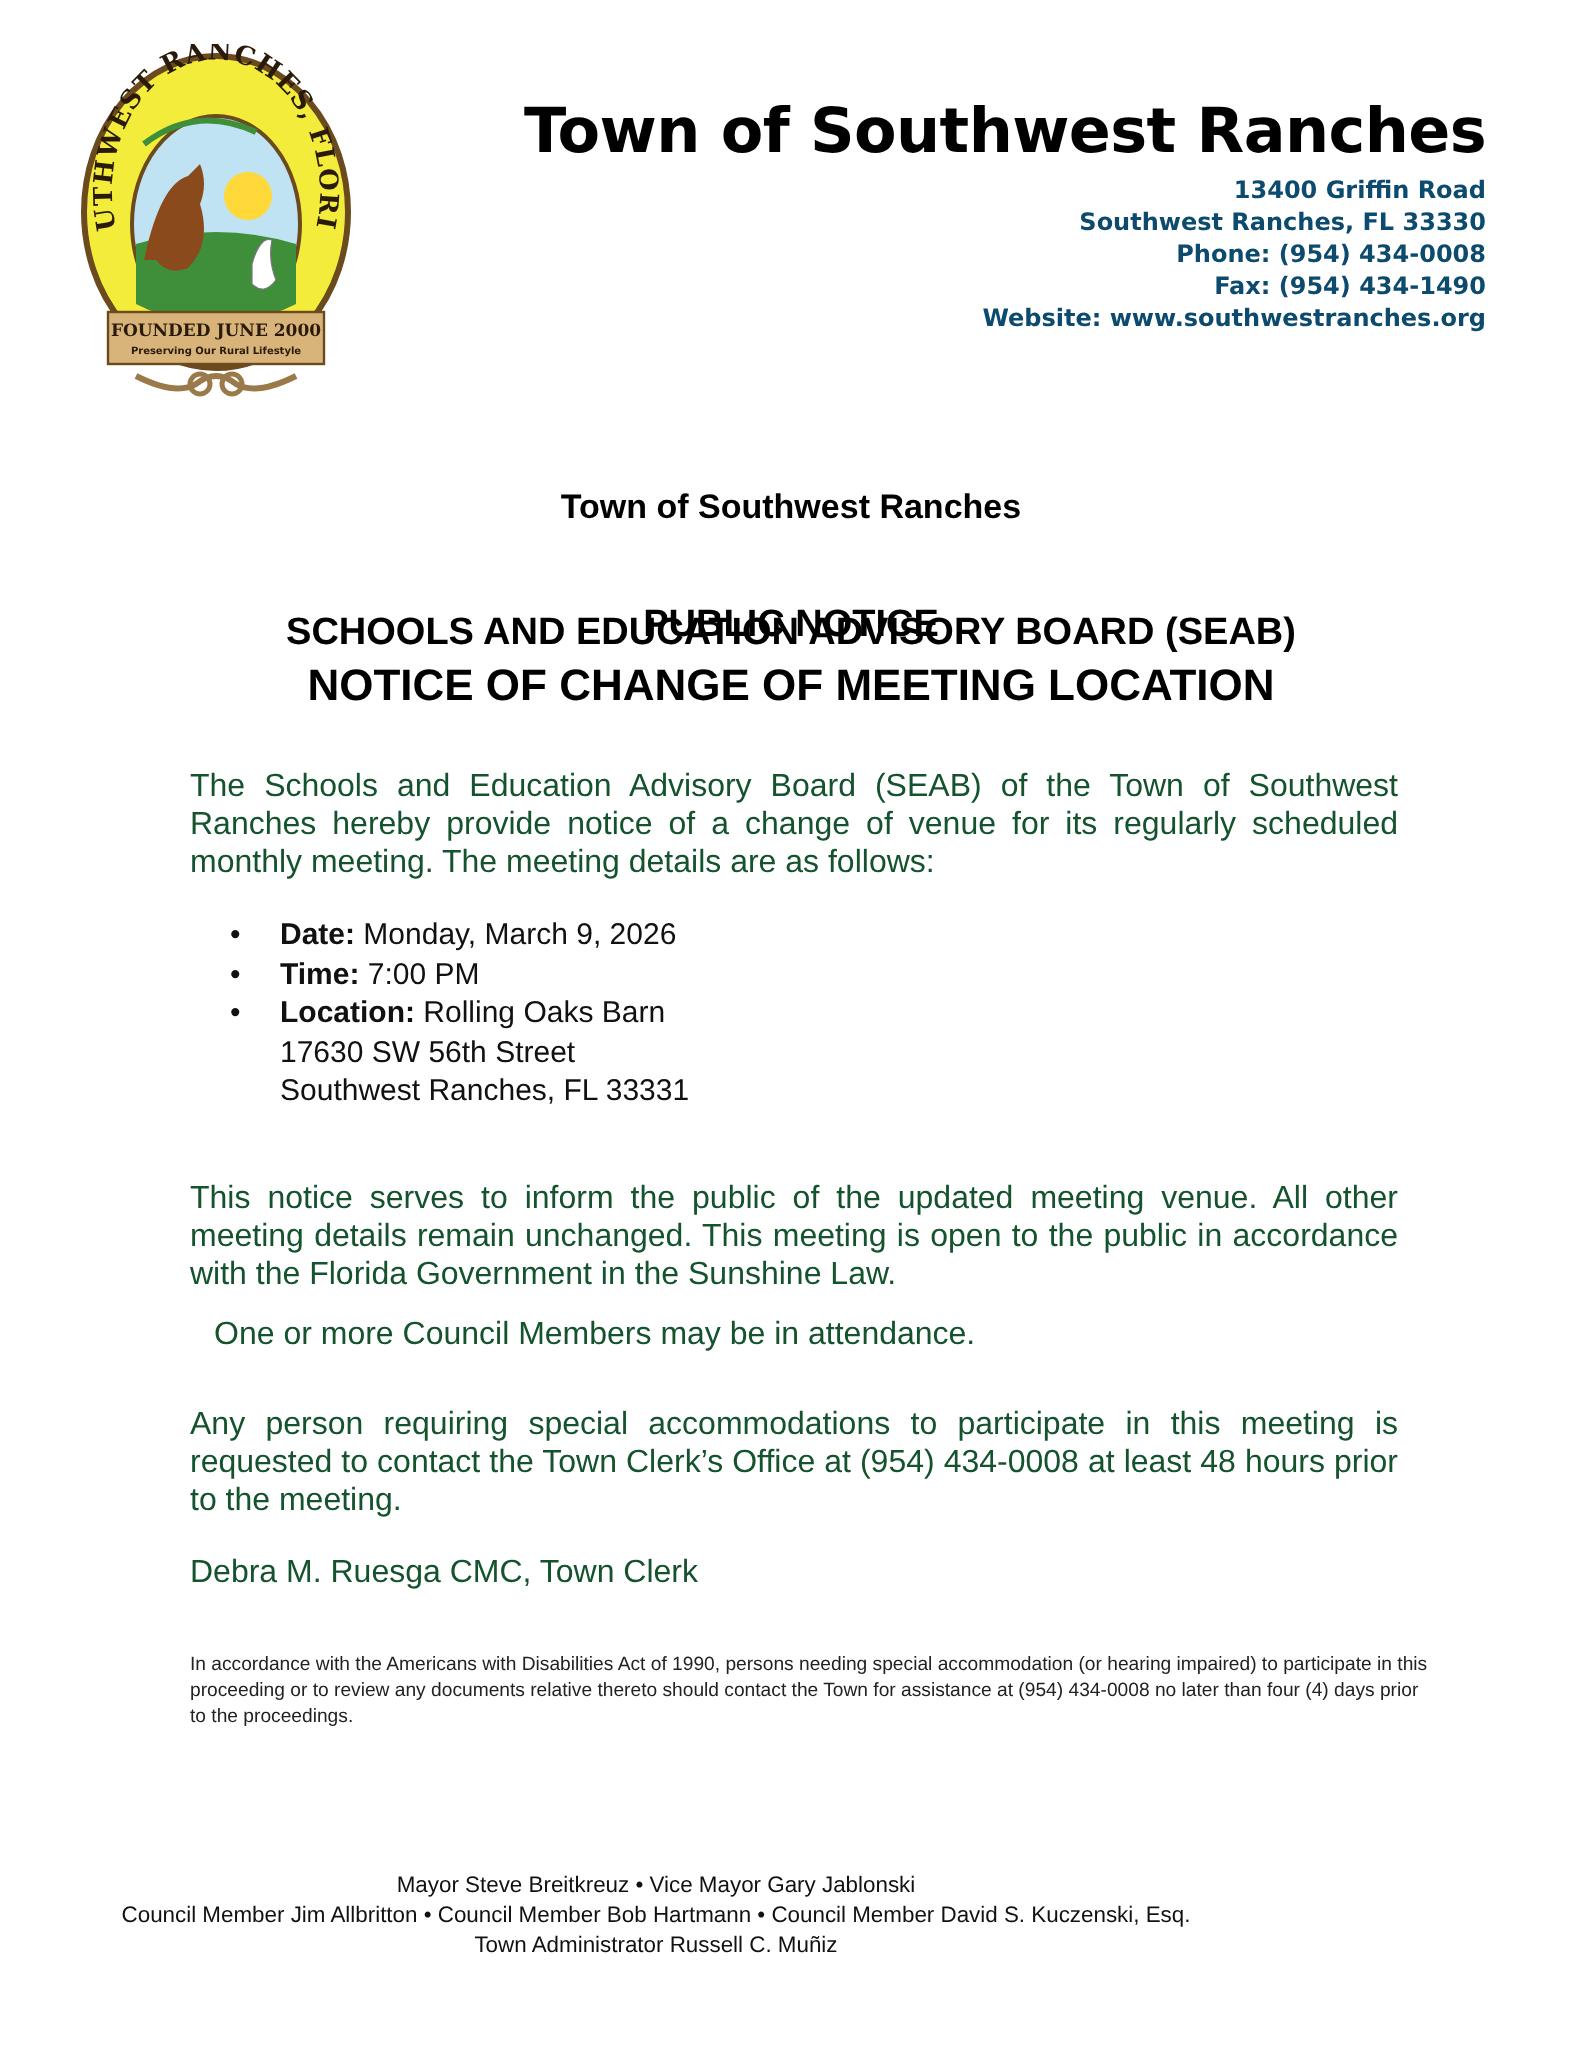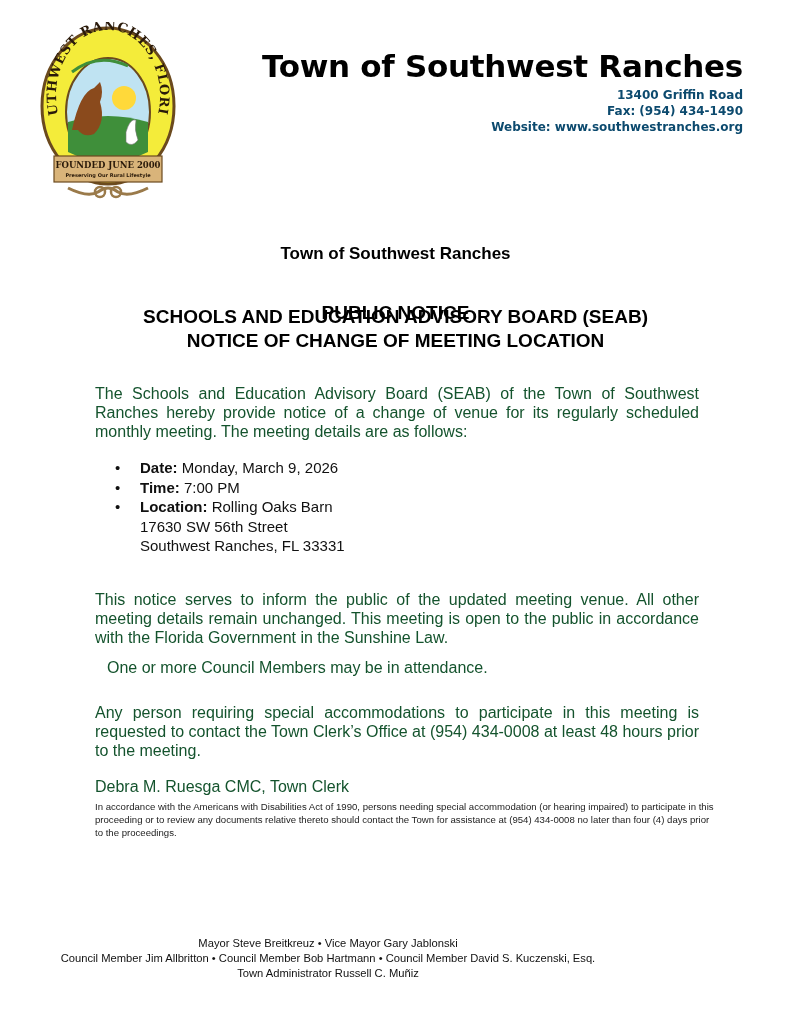--- a/index.html
+++ b/index.html
@@ -19,38 +19,38 @@
     }
     .contact div { white-space: nowrap; }
     .heading {
       position: absolute; left: 0; width: 791px; text-align: center;
       font-family: "Liberation Sans", sans-serif; font-weight: bold; color: #000;
       white-space: nowrap;
     }
     .h-town { top: 244px; font-size: 17px; }
     .h-public { top: 272px; font-size: 19px; margin-top: 30px; }
     .h-board { top: 306px; font-size: 19px; }
-    .h-change { top: 330px; font-size: 19px; }
+    .h-change { top: 330px; font-size: 22px; }
     .body-text {
       position: absolute; left: 95px; width: 604px;
       font-family: "Liberation Sans", sans-serif; font-size: 16px; line-height: 19px;
       text-align: justify; color: #14532d;
     }
     .p-intro { top: 384px; }
     .details { position: absolute; left: 115px; top: 458px; font-family: "Liberation Sans", sans-serif; font-size: 15px; line-height: 19.5px; }
     .details .item { position: relative; padding-left: 25px; }
     .details .bullet { position: absolute; left: 0; top: 0; }
     .details .label { font-weight: bold; }
     .details .cont { padding-left: 25px; }
     .p-notice { top: 590px; }
     .p-council { top: 658px; margin-left: 12px; }
     .p-accom { top: 703px; }
     .p-clerk { top: 777px; }
     .ada {
-      position: absolute; left: 95px; top: 800px; width: 620px;
+      position: absolute; left: 95px; top: 826px; width: 620px;
       font-family: "Liberation Sans", sans-serif; font-size: 9.6px; line-height: 13px; color: #222;
     }
     .footer {
       position: absolute; left: 0; width: 656px; text-align: center;
       font-family: "Liberation Sans", sans-serif; font-size: 11.2px; line-height: 14.5px; color: #111;
     }
     .f1 { top: 936px; }
     .f2 { top: 951px; }
     .f3 { top: 966px; text-align: center; }
   </style>
@@ -82,20 +82,22 @@
 
     <path d="M30,166 Q50,176 60,170 Q70,162 80,170 Q90,176 110,166" stroke="#9a7a4a" stroke-width="3" fill="none"></path>
     <circle cx="62" cy="170" r="5" stroke="#9a7a4a" stroke-width="2.5" fill="none"></circle>
     <circle cx="78" cy="170" r="5" stroke="#9a7a4a" stroke-width="2.5" fill="none"></circle>
   </svg>
 </div>
 
 <div class="title">Town of Southwest Ranches</div>
 <div class="contact">
   <div>13400 Griffin Road</div>
+  <div>Southwest Ranches, FL 33330</div>
+  <div>Phone: (954) 434-0008</div>
   <div>Fax: (954) 434-1490</div>
   <div>Website: www.southwestranches.org</div>
 </div>
 
 <div class="heading h-town">Town of Southwest Ranches</div>
 <div class="heading h-public">PUBLIC NOTICE</div>
 <div class="heading h-board">SCHOOLS AND EDUCATION ADVISORY BOARD (SEAB)</div>
 <div class="heading h-change">NOTICE OF CHANGE OF MEETING LOCATION</div>
 
 <div class="body-text p-intro">The Schools and Education Advisory Board (SEAB) of the Town of Southwest Ranches hereby provide notice of a change of venue for its regularly scheduled monthly meeting. The meeting details are as follows:</div>

